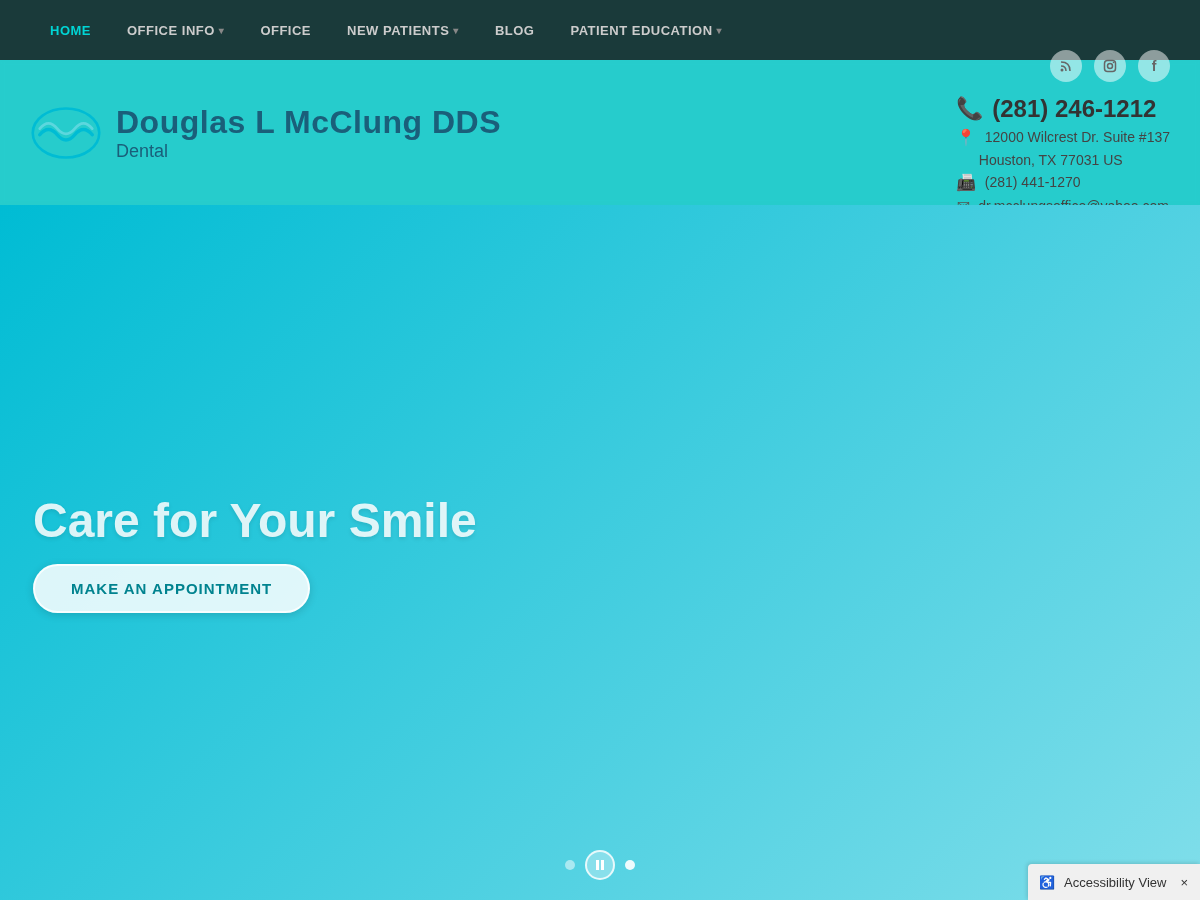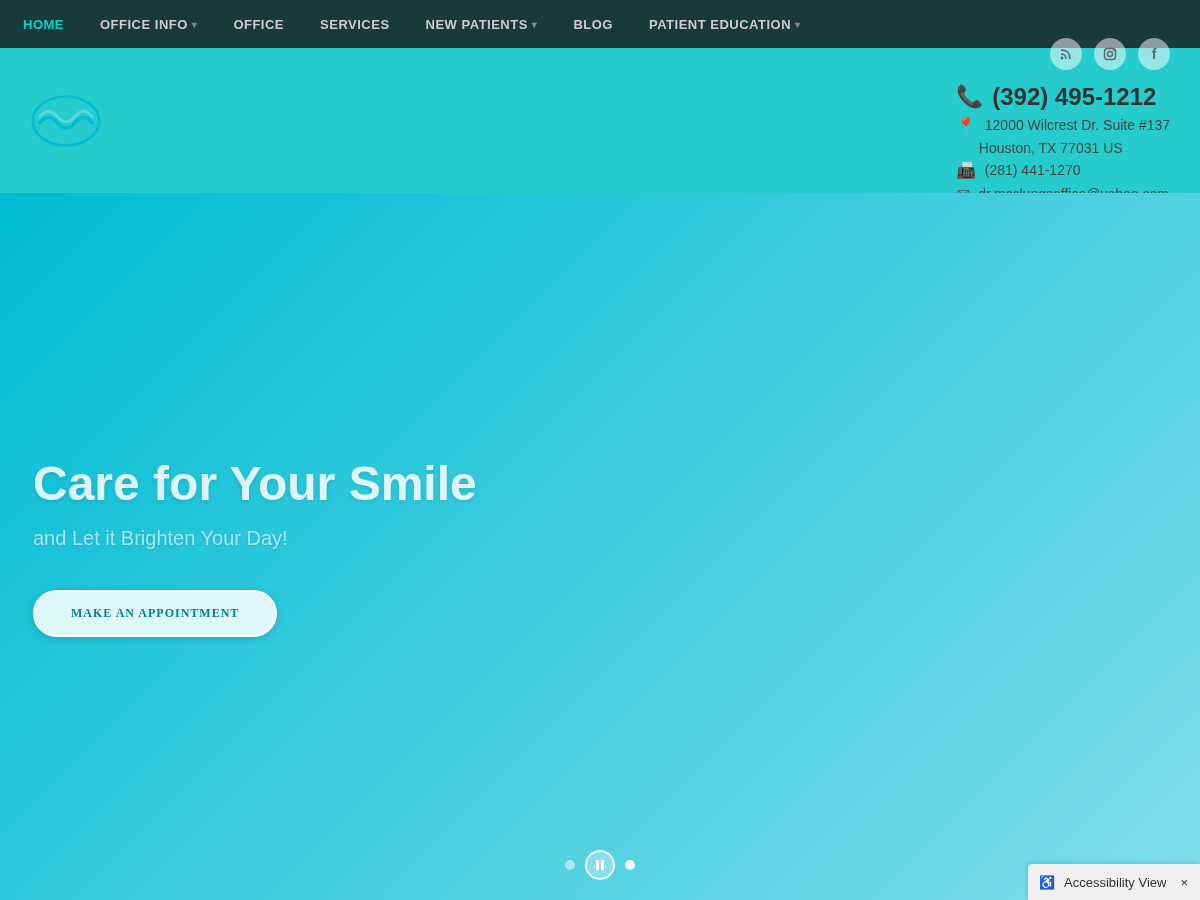--- a/index.html
+++ b/index.html
@@ -7,24 +7,24 @@
       font-family: Arial, sans-serif;
       width: 1200px;
       height: 900px;
       overflow: hidden;
       background: #00c4c4;
     }
 
     
     nav {
       background: #1a3a3a;
-      height: 48px;
-      display: flex;
-      align-items: center;
-      padding: 0 5px;
+      height: 60px;
+      display: flex;
+      align-items: center;
+      padding: 0 32px;
       gap: 0;
     }
     .nav-item {
       color: #ccc;
       font-size: 13px;
       font-weight: 600;
       letter-spacing: 0.5px;
       padding: 0 18px;
       height: 48px;
       display: flex;
@@ -146,30 +146,29 @@
     .hero-subtitle {
       color: rgba(200,240,245,0.8);
       font-size: 20px;
       margin-bottom: 40px;
       text-shadow: 0 1px 3px rgba(0,0,0,0.1);
     }
     .cta-button {
       background: transparent;
       border: 2px solid rgba(255,255,255,0.8);
       color: #00838f;
-      font-size: 12px;
+      font-size: 15px;
       font-weight: bold;
       letter-spacing: 1px;
       padding: 14px 36px;
       border-radius: 30px;
       cursor: pointer;
       text-transform: uppercase;
       background: rgba(255,255,255,0.85);
       box-shadow: 0 2px 8px rgba(0,0,0,0.15);
-      font-family: Liberation Serif, serif;
     }
 
     
     .slide-controls {
       position: absolute;
       bottom: 20px;
       left: 50%;
       transform: translateX(-50%);
       display: flex;
       align-items: center;
@@ -253,21 +252,20 @@
 
 <div class="page-wrapper">
 
   <nav>
     <div class="nav-item active">HOME</div>
     <div class="nav-item">
       <span>OFFICE INFO</span>
       <span class="dropdown-arrow">▾</span>
     </div>
     <div class="nav-item">OFFICE</div>
-    <div class="nav-item">SERVICES</div>
     <div class="nav-item">
       <span>NEW PATIENTS</span>
       <span class="dropdown-arrow">▾</span>
     </div>
     <div class="nav-item">BLOG</div>
     <div class="nav-item">
       <span>PATIENT EDUCATION</span>
       <span class="dropdown-arrow">▾</span>
     </div>
   </nav>
@@ -276,20 +274,22 @@
     <div class="logo-area">
 
       <div class="logo-icon">
         <svg class="wave-logo" viewBox="0 0 80 60" xmlns="http://www.w3.org/2000/svg">
           <ellipse cx="40" cy="30" rx="38" ry="28" fill="none" stroke="#00bcd4" stroke-width="3"></ellipse>
           <path d="M10 32 Q20 20 30 32 Q40 44 50 32 Q60 20 70 32" fill="none" stroke="#00bcd4" stroke-width="4" stroke-linecap="round"></path>
           <path d="M10 25 Q20 13 30 25 Q40 37 50 25 Q60 13 70 25" fill="none" stroke="#80deea" stroke-width="3" stroke-linecap="round" opacity="0.6"></path>
         </svg>
       </div>
       <div class="logo-text">
+        <h1>Douglas L McClung DDS</h1>
+        <p>Dental</p>
       </div>
     </div>
 
     <div class="contact-area">
       <div class="social-icons">
         <div class="social-icon" title="RSS">
           <svg width="14" height="14" viewBox="0 0 14 14" fill="#666">
             <circle cx="3" cy="11" r="1.5"></circle>
             <path d="M2 7 Q7 7 7 12" fill="none" stroke="#666" stroke-width="1.5"></path>
             <path d="M2 3 Q11 3 11 12" fill="none" stroke="#666" stroke-width="1.5"></path>
@@ -302,21 +302,21 @@
             <circle cx="10.5" cy="3.5" r="0.8" fill="#666"></circle>
           </svg>
         </div>
         <div class="social-icon" title="Facebook">
           <span style="font-weight:bold;color:#666;font-size:14px;">f</span>
         </div>
       </div>
 
       <div class="contact-line phone-main">
         <span class="contact-icon phone-icon">📞</span>
-        <span>(392) 495-1212</span>
+        <span>(281) 246-1212</span>
       </div>
 
       <div class="contact-line">
         <span class="contact-icon">📍</span>
         <span>12000 Wilcrest Dr. Suite #137</span>
       </div>
 
       <div class="contact-line">
         <span style="margin-left:22px;text-align:center;">Houston, TX 77031 US</span>
       </div>
@@ -330,21 +330,20 @@
         <span class="contact-icon">✉</span>
         <span>dr.mcclungsoffice@yahoo.com</span>
       </div>
     </div>
   </div>
 
   <div class="main-content">
     <div class="hero">
       <div class="hero-content">
         <h2 class="hero-title">Care for Your Smile</h2>
-        <p class="hero-subtitle">and Let it Brighten Your Day!</p>
         <button class="cta-button">MAKE AN APPOINTMENT</button>
       </div>
     </div>
 
     <div class="slide-controls">
       <div class="slide-dot"></div>
       <div class="slide-pause">
         <svg width="10" height="12" viewBox="0 0 10 12">
           <rect x="1" y="1" width="3" height="10" fill="white"></rect>
           <rect x="6" y="1" width="3" height="10" fill="white"></rect>

